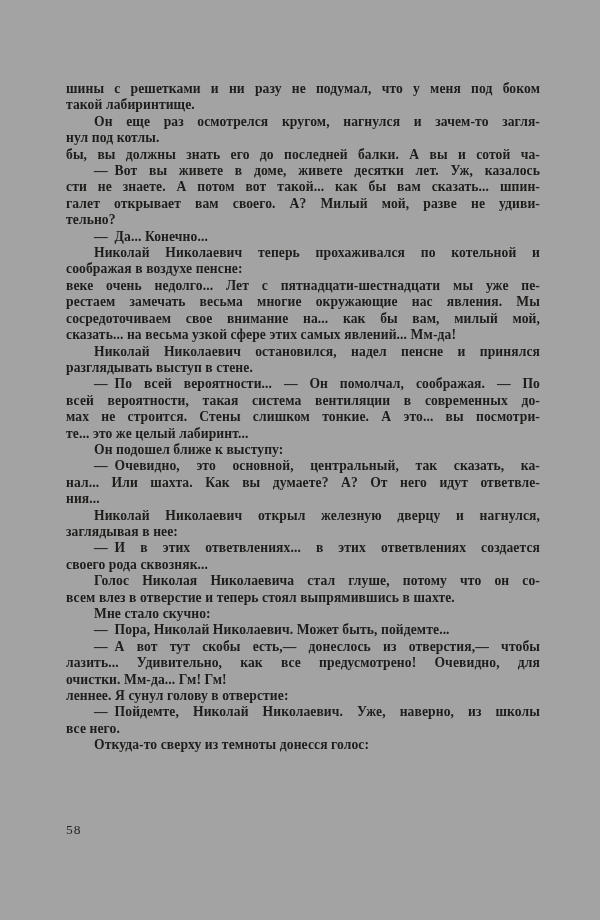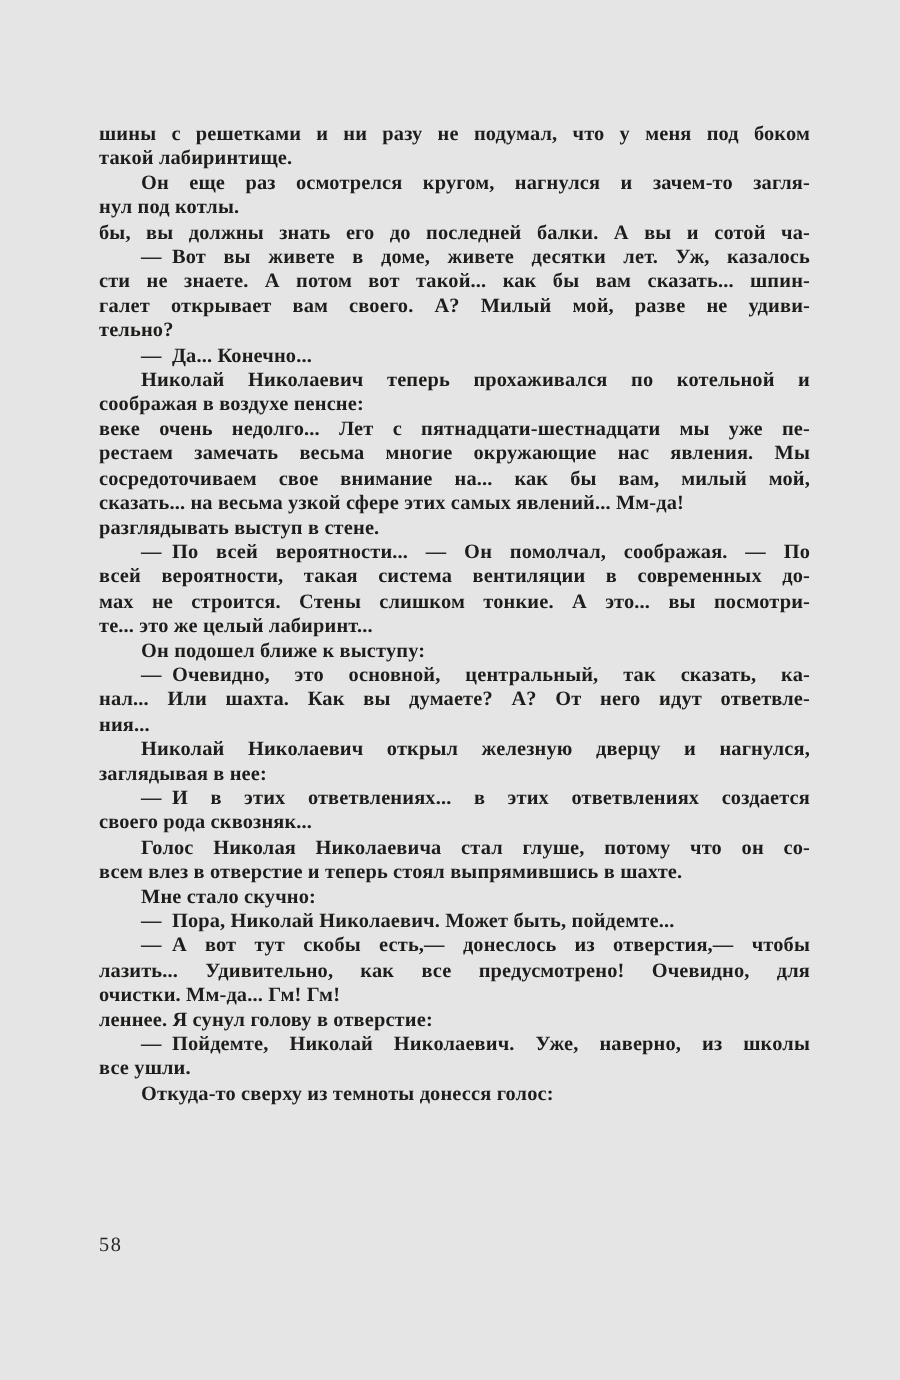--- a/index.html
+++ b/index.html
@@ -10,21 +10,21 @@
     width: 600px;
     height: 920px;
     position: relative;
     background: #fcfcfa;
     overflow: hidden;
     font-family: "Liberation Serif", "DejaVu Serif", serif;
   }
   .page {
     position: absolute;
     inset: 0;
-    background: #e5e5e5;
+    background: #a3a3a3;
     padding-left: 43px;
   }
   .text-block {
     position: absolute;
     left: 66px;
     top: 81px;
     width: 474px;
     color: #1e1d1b;
     font-size: 13.6px;
     line-height: 16.4px;
@@ -85,20 +85,21 @@
         <div class="line indent">Николай Николаевич теперь прохаживался по котельной и</div>
         <div class="line last">соображая в воздухе пенсне:</div>
       </div>
       <div class="para">
         <div class="line">веке очень недолго... Лет с пятнадцати-шестнадцати мы уже пе-</div>
         <div class="line">рестаем замечать весьма многие окружающие нас явления. Мы</div>
         <div class="line">сосредоточиваем свое внимание на... как бы вам, милый мой,</div>
         <div class="line last">сказать... на весьма узкой сфере этих самых явлений... Мм-да!</div>
       </div>
       <div class="para">
+        <div class="line indent">Николай Николаевич остановился, надел пенсне и принялся</div>
         <div class="line last">разглядывать выступ в стене.</div>
       </div>
       <div class="para">
         <div class="line indent">— По всей вероятности... — Он помолчал, соображая. — По</div>
         <div class="line">всей вероятности, такая система вентиляции в современных до-</div>
         <div class="line">мах не строится. Стены слишком тонкие. А это... вы посмотри-</div>
         <div class="line last">те... это же целый лабиринт...</div>
       </div>
       <div class="para">
         <div class="line last indent">Он подошел ближе к выступу:</div>
@@ -129,20 +130,20 @@
       <div class="para">
         <div class="line indent">— А вот тут скобы есть,— донеслось из отверстия,— чтобы</div>
         <div class="line">лазить... Удивительно, как все предусмотрено! Очевидно, для</div>
         <div class="line last">очистки. Мм-да... Гм! Гм!</div>
       </div>
       <div class="para">
         <div class="line last">леннее. Я сунул голову в отверстие:</div>
       </div>
       <div class="para">
         <div class="line indent">— Пойдемте, Николай Николаевич. Уже, наверно, из школы</div>
-        <div class="line last">все ушли.</div>
+        <div class="line last">все него.</div>
       </div>
       <div class="para">
         <div class="line last indent">Откуда-то сверху из темноты донесся голос:</div>
       </div>
     </div>
   <div class="page-number">58</div>
 </div>
 
 </body></html>

